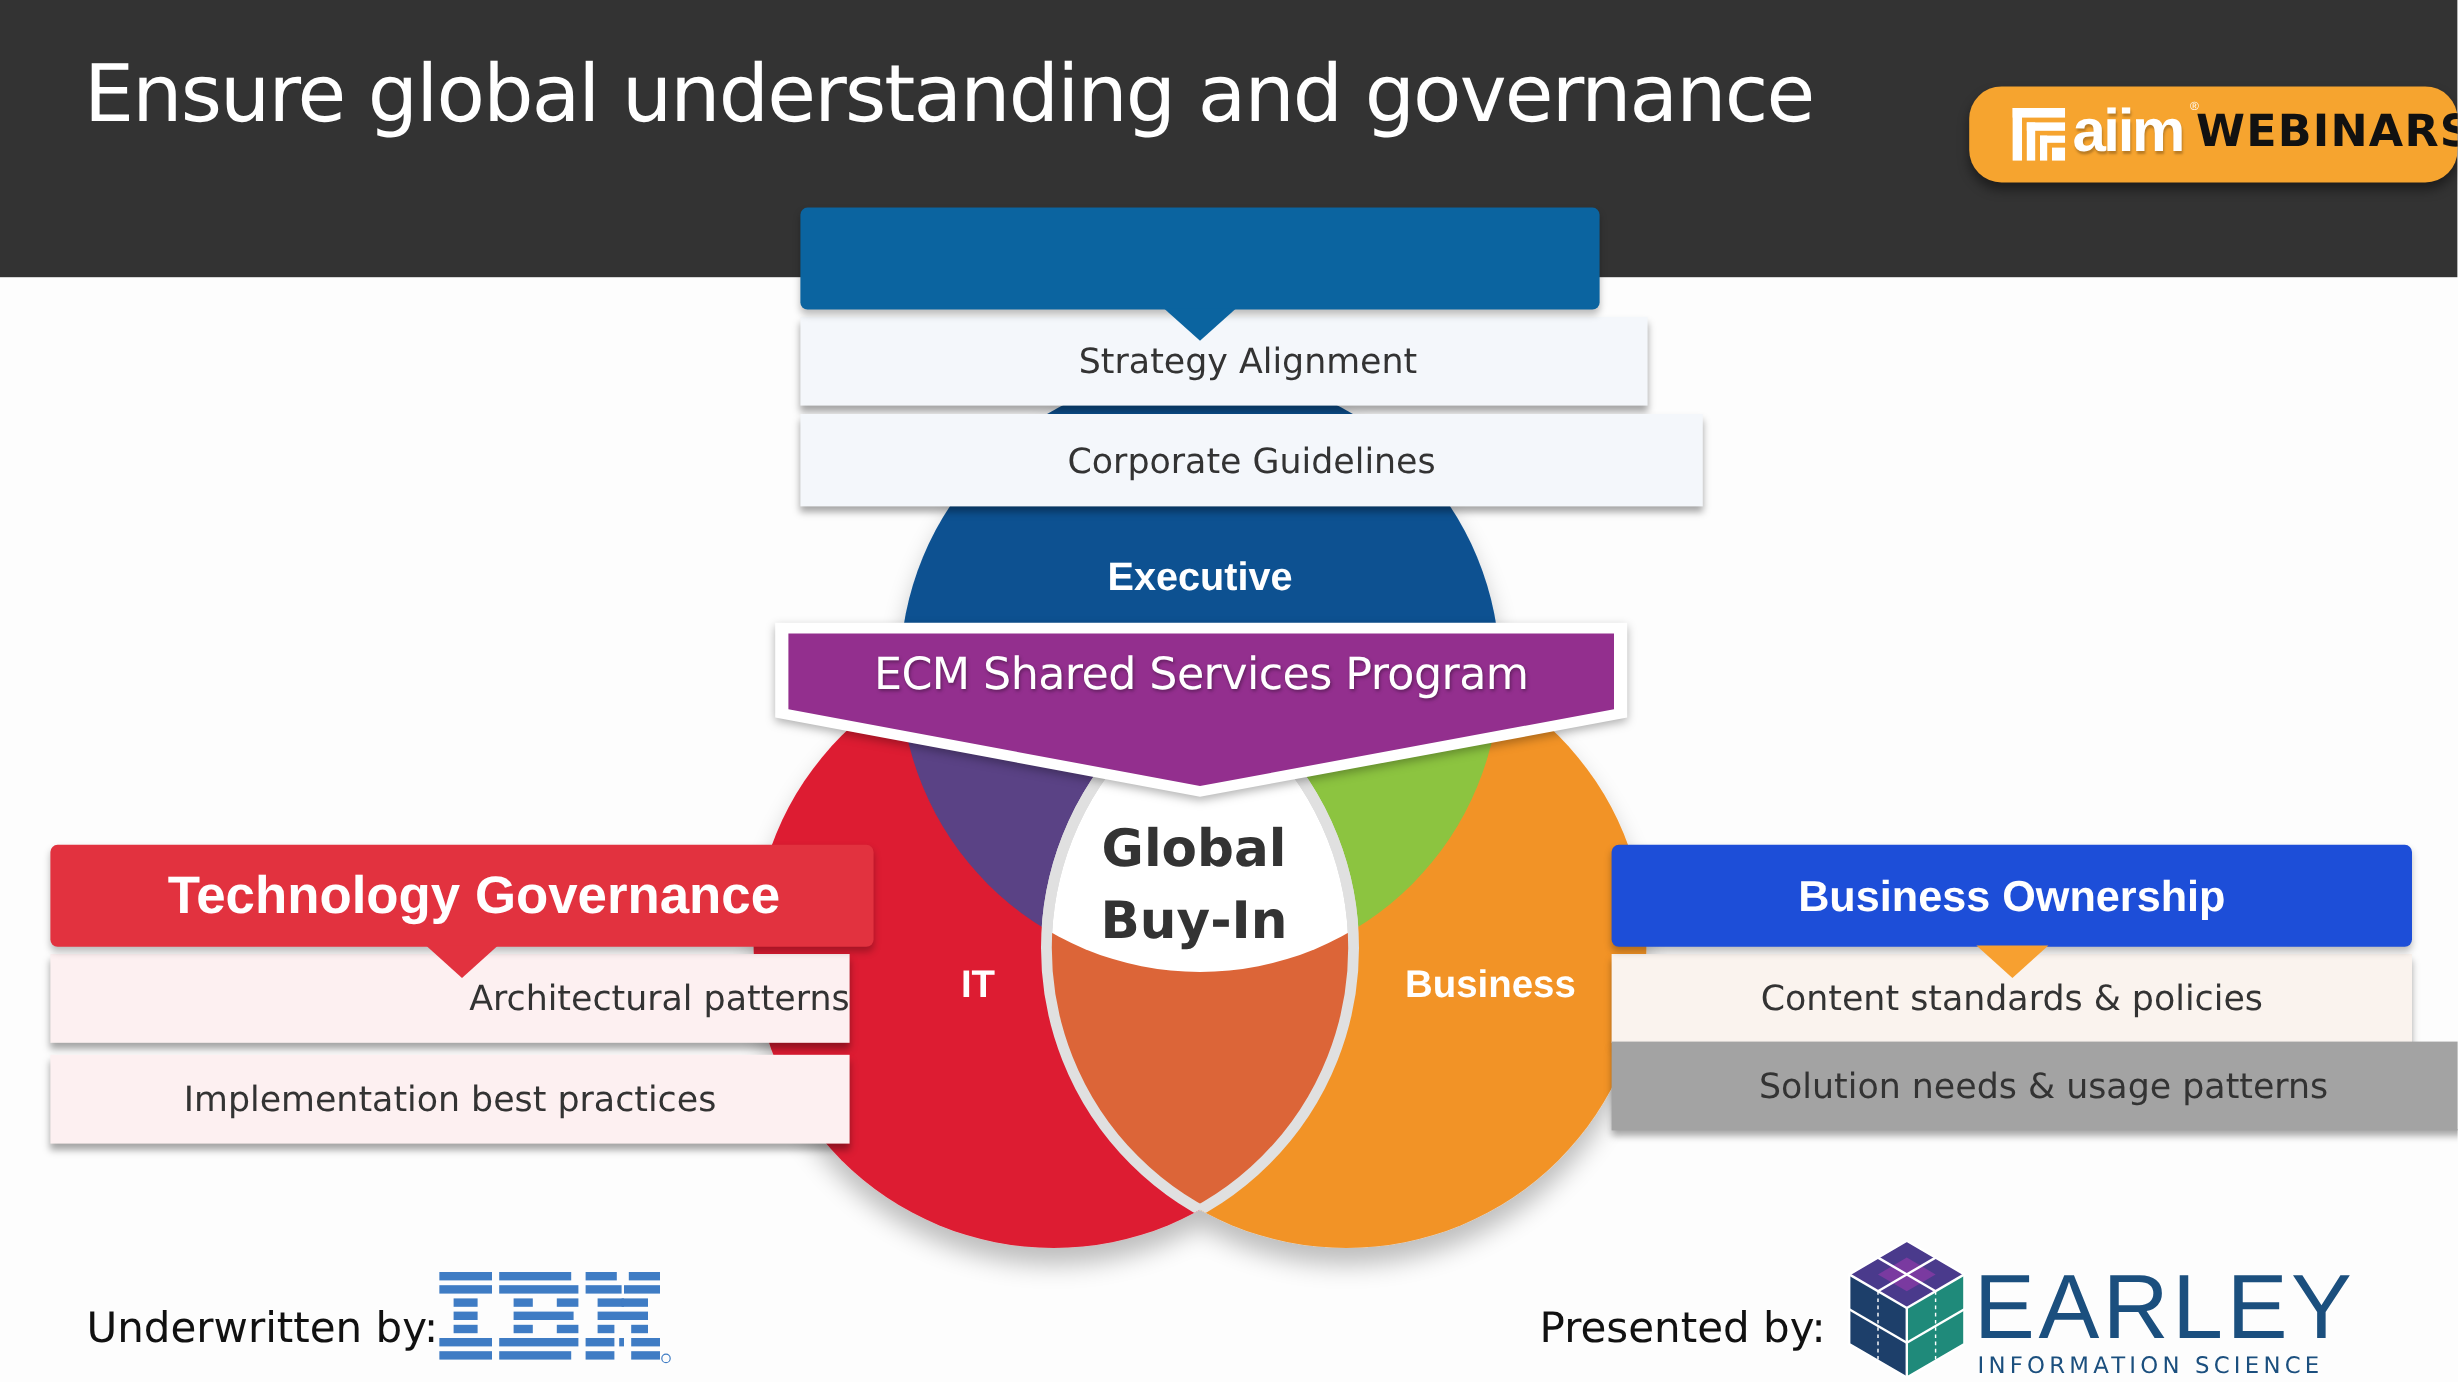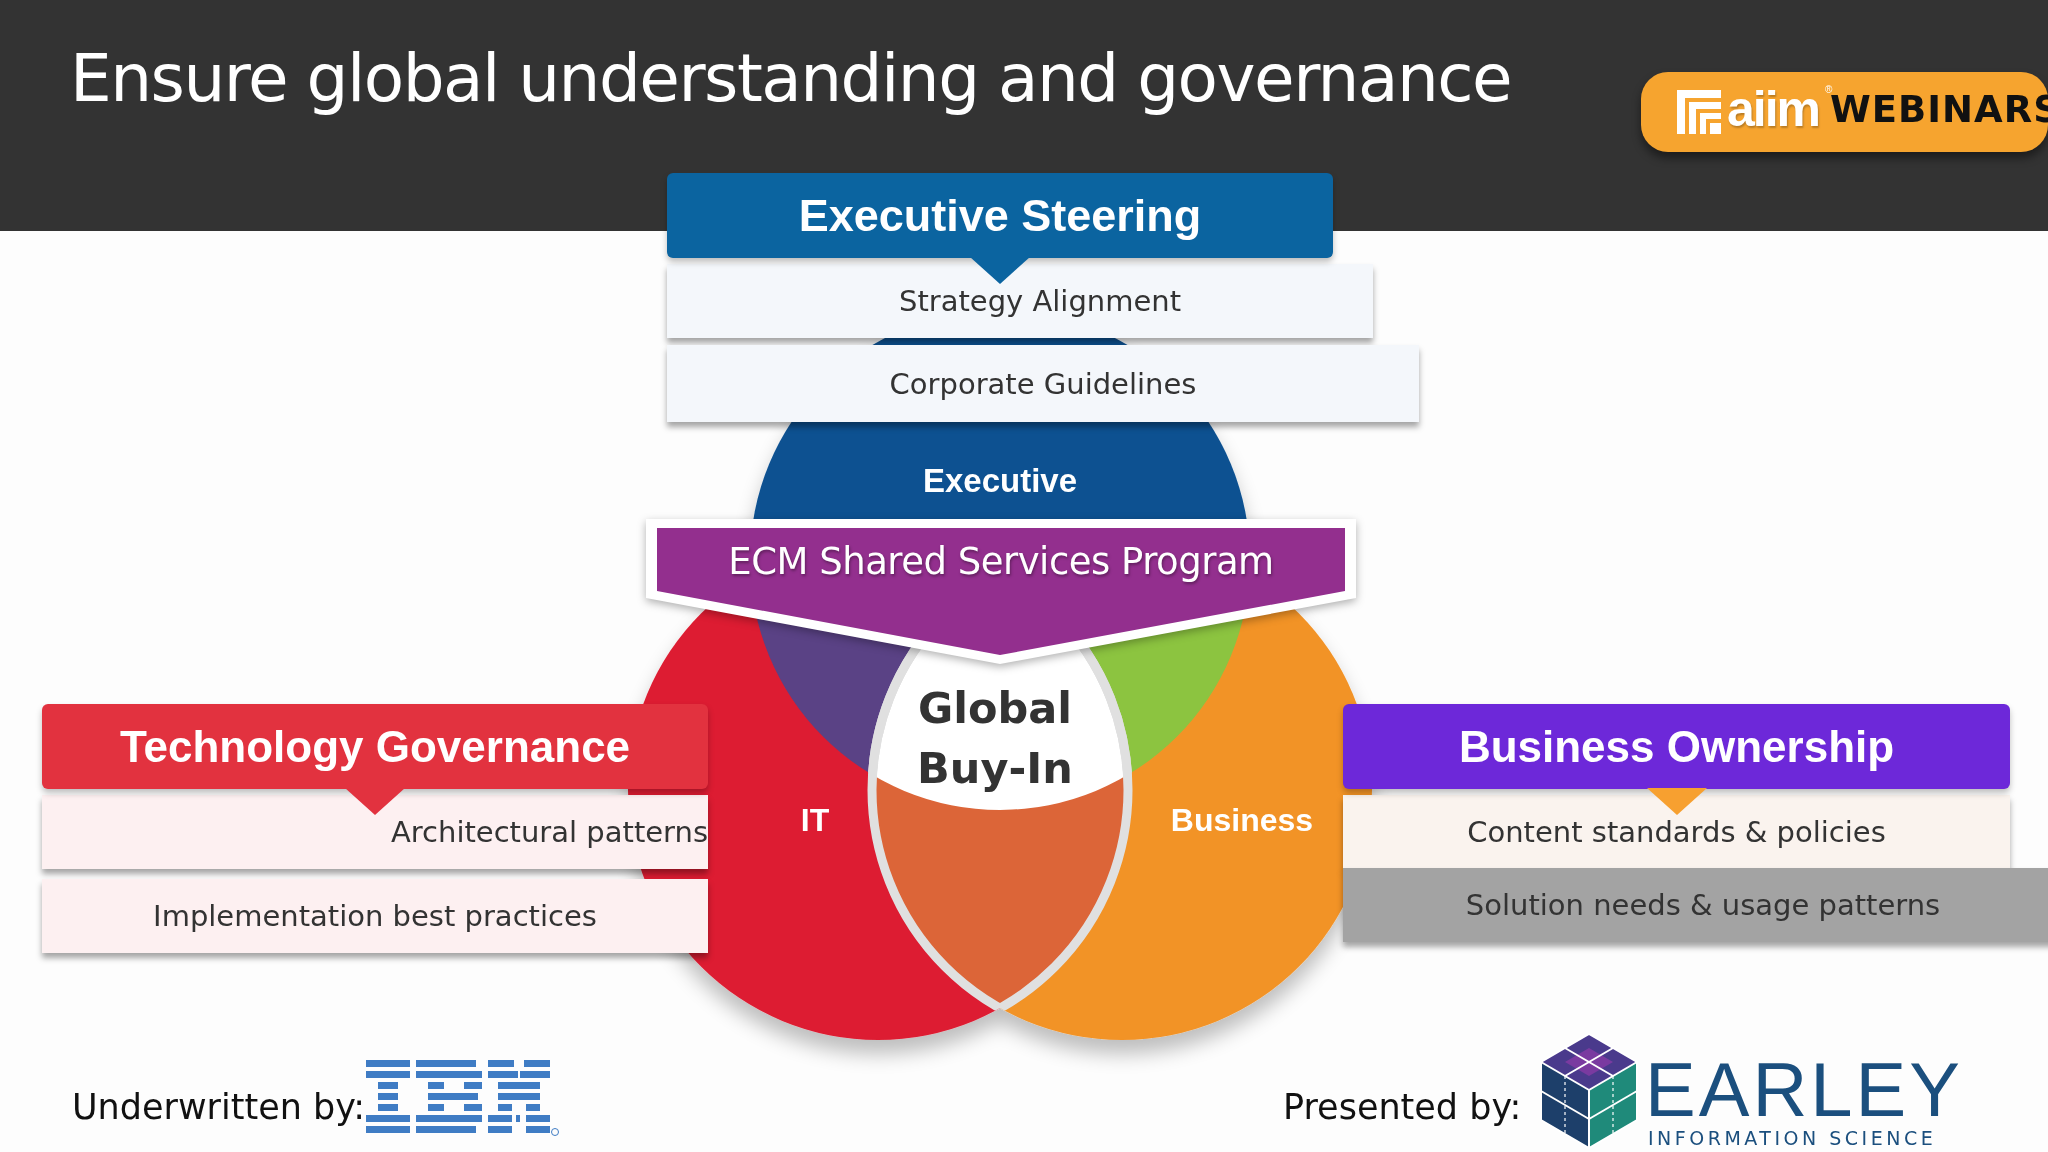--- a/index.html
+++ b/index.html
@@ -117,46 +117,45 @@
 <div class="venn-label" style="left:780px;top:802px;width:70px;text-align:center;font-size:32px;">IT</div>
 <div class="venn-label" style="left:1162px;top:802px;width:160px;text-align:center;font-size:32px;">Business</div>
 
 <div class="global-label">
   <div>Global</div>
   <div>Buy-In</div>
 </div>
 
 <div class="box" style="left:667px;top:173px;width:666px;height:250px;">
   <div class="box-header" style="width:666px;height:85px;background:#0b64a0;font-size:45px;">
-    <span>Executive Steering</span>
     <span class="caret" style="border-top-color:#0b64a0;"></span>
   </div>
   <div class="box-row" style="top:91px;width:666px;height:74px;background:#f4f7fb;font-size:29px;padding-left:40px;">
     <span>Strategy Alignment</span>
   </div>
   <div class="box-row" style="top:172px;width:752px;height:77px;background:#f4f7fb;font-size:29px;">
     <span>Corporate Guidelines</span>
   </div>
 </div>
 
 <div class="box" style="left:42px;top:704px;width:666px;height:250px;">
-  <div class="box-header" style="width:666px;height:85px;background:#e2323f;font-size:44px;">
+  <div class="box-header" style="width:666px;height:85px;background:#e2323f;font-size:44px;padding-left:20px;">
     <span>Technology Governance</span>
     <span class="caret" style="border-top-color:#e2323f;"></span>
   </div>
   <div class="box-row" style="top:91px;width:666px;height:74px;background:#fdf0f1;font-size:29px;justify-content:flex-end;">
     <span>Architectural patterns</span>
   </div>
   <div class="box-row" style="top:175px;width:666px;height:74px;background:#fdf0f1;font-size:29px;">
     <span>Implementation best practices</span>
   </div>
 </div>
 
 <div class="box" style="left:1343px;top:704px;width:667px;height:250px;">
-  <div class="box-header" style="width:667px;height:85px;background:#6d28d9;font-size:44px;">
+  <div class="box-header" style="width:667px;height:85px;background:#1d4ed8;font-size:36px;">
     <span>Business Ownership</span>
     <span class="caret" style="border-top-color:#f7a030;"></span>
   </div>
   <div class="box-row" style="top:91px;width:667px;height:74px;background:#faf3ee;font-size:29px;">
     <span>Content standards &amp; policies</span>
   </div>
   <div class="box-row" style="top:164px;width:720px;height:74px;background:#a3a3a3;font-size:29px;">
     <span>Solution needs &amp; usage patterns</span>
   </div>
 </div>

